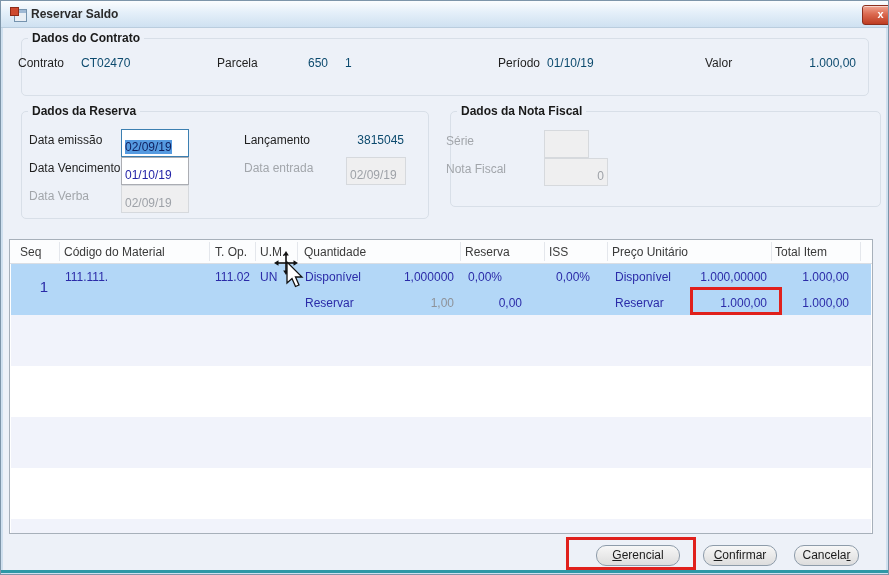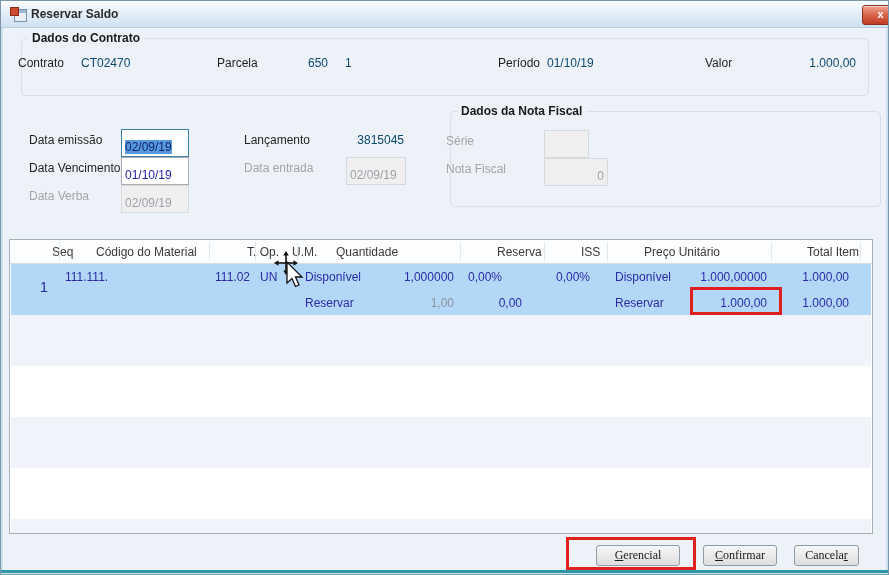--- a/index.html
+++ b/index.html
@@ -30,31 +30,31 @@
   .inp{position:absolute;height:28px;box-sizing:border-box;background:#fff;border:1px solid #ABADB3;
        font-size:12px;color:#2525A8;line-height:18px;padding:8px 3px;}
   .inp.focus{border-color:#3C7FB1;}
   .inp.disabled{background:#EFEFF0;border-color:#D6D9DD;color:#9EA2A8;}
   .sel{background:#559AE0;color:#10205F;}
   
   .grid{position:absolute;left:8px;top:238px;width:864px;height:295px;background:#fff;
         border:1px solid #A7B0BA;box-sizing:border-box;}
   .ghead{position:absolute;left:0;top:0;width:100%;height:23px;background:#FCFDFE;
          border-bottom:1px solid #DADEE4;}
-  .gh{position:absolute;top:5px;font-size:12px;color:#3A3A3A;white-space:nowrap;margin-left:32px;}
+  .gh{position:absolute;top:5px;font-size:12px;color:#3A3A3A;white-space:nowrap;}
   .gsep{position:absolute;top:2px;width:1px;height:19px;background:#E4E7EC;}
   .growsel{position:absolute;left:1px;top:24px;width:860px;height:51px;background:#B3D7F7;}
   .stripe{position:absolute;left:1px;width:860px;height:51px;background:#F1F3FB;}
   .gcell{position:absolute;font-size:12px;color:#2B2BA8;white-space:nowrap;}
   .gcell.gray{color:#8E9299;}
   .seqnum{position:absolute;font-size:15px;color:#2B2BA8;}
   
-  .btn{position:absolute;height:21px;box-sizing:border-box;border:1px solid #8E9CAA;border-radius:3px;
+  .btn{position:absolute;height:21px;box-sizing:border-box;border:1px solid #8E9CAA;border-radius:10px;
        background:linear-gradient(#F7F7F7,#EBEBEB 45%,#DDDDDD);font-size:12px;color:#1C1C1C;
-       font-family:Liberation Serif, serif;text-align:center;line-height:19px;cursor:pointer;padding:0;}
+       font-family:Liberation Sans, sans-serif;text-align:center;line-height:19px;cursor:pointer;padding:0;}
   
   .redbox{position:absolute;border:3px solid #E0201C;box-sizing:border-box;}
   .accentbar{position:absolute;left:0;bottom:1px;width:100%;height:3px;background:#2D98A6;}
   .cursor{position:absolute;left:272px;top:249px;width:34px;height:44px;pointer-events:none;}
 </style>
 </head>
 <body>
 
 <div class="window">
 
@@ -77,20 +77,23 @@
   <span class="lbl" style="left:17px;top:55px">Contrato</span>
   <span class="val" style="left:80px;top:55px">CT02470</span>
   <span class="lbl" style="left:216px;top:55px">Parcela</span>
   <span class="val ralign" style="left:247px;top:55px;width:80px">650</span>
   <span class="val" style="left:344px;top:55px">1</span>
   <span class="lbl" style="left:497px;top:55px">Período</span>
   <span class="val" style="left:546px;top:55px">01/10/19</span>
   <span class="lbl" style="left:704px;top:55px">Valor</span>
   <span class="val ralign" style="left:755px;top:55px;width:100px">1.000,00</span>
 
+  <div class="group" style="left:20px;top:110px;width:408px;height:108px">
+    <span class="group-title">Dados da Reserva</span>
+  </div>
   <span class="lbl" style="left:28px;top:132px">Data emissão</span>
   <div class="inp focus" style="left:120px;top:128px;width:68px">
     <span class="sel">02/09/19</span>
   </div>
   <span class="lbl" style="left:243px;top:132px">Lançamento</span>
   <span class="val ralign" style="left:303px;top:132px;width:100px">3815045</span>
   <span class="lbl" style="left:28px;top:160px">Data Vencimento</span>
   <div class="inp" style="left:120px;top:156px;width:68px">
     <span>01/10/19</span>
   </div>

